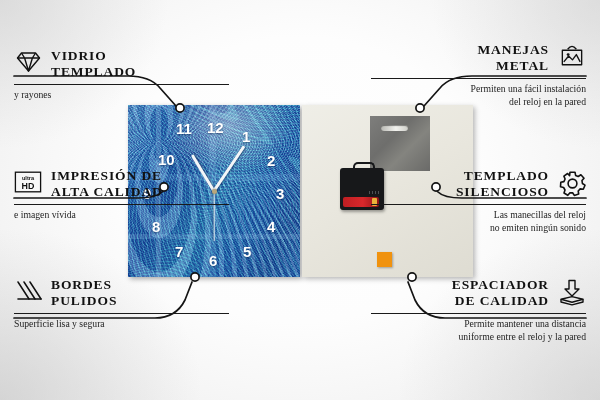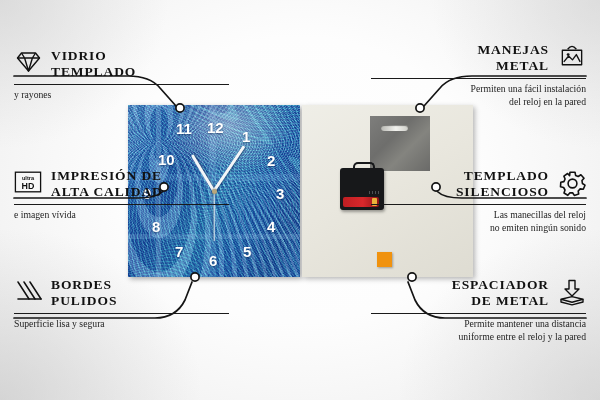--- a/index.html
+++ b/index.html
@@ -304,21 +304,21 @@
         <svg width="28" height="27" viewBox="0 0 28 27">
           <g fill="none" stroke="#111" stroke-width="1.4" stroke-linejoin="round">
             <path d="M11,1.5 H17 V10 H21 L14,17 L7,10 H11 Z"></path>
             <path d="M14,17.6 L25,20.3 L14,23.2 L3,20.3 Z"></path>
             <path d="M3,20.3 V23 L14,25.9 L25,23 V20.3"></path>
           </g>
         </svg>
       </div>
       <div class="ftitle">
         <div>ESPACIADOR</div>
-        <div>DE METAL</div>
+        <div>DE CALIDAD</div>
       </div>
     </div>
     <div class="rule"></div>
     <div class="fdesc">
       <div>Permite mantener una distancia</div>
       <div>uniforme entre el reloj y la pared</div>
     </div>
   </div>
 
 </div>

